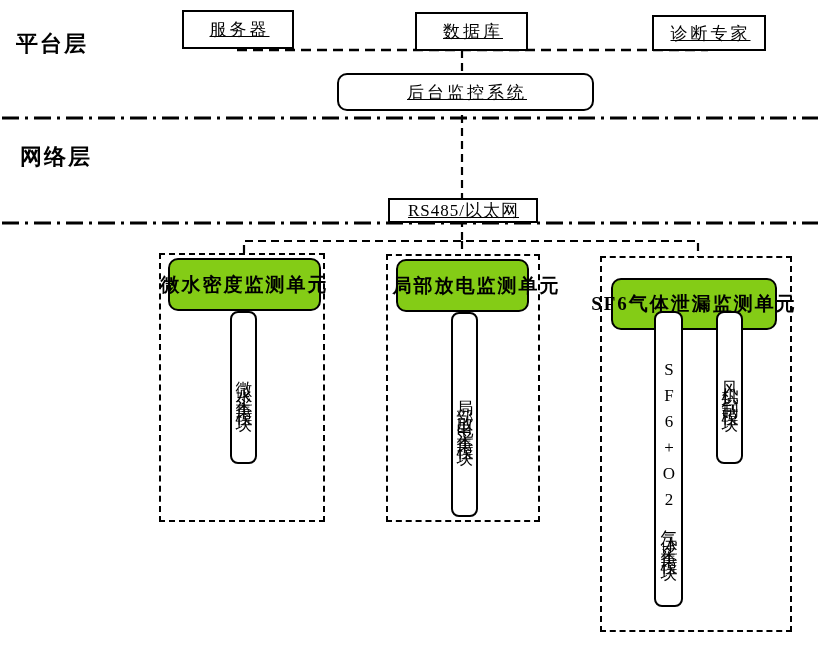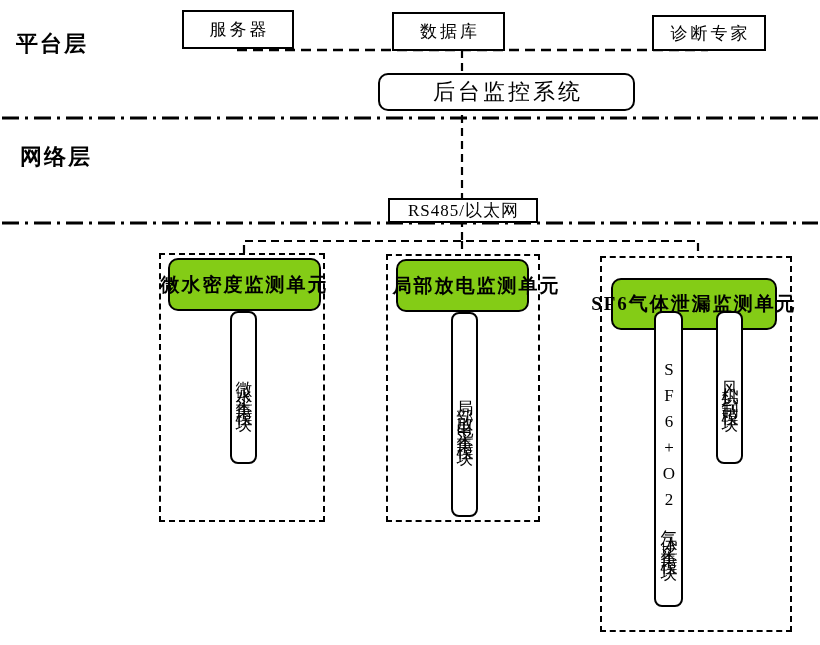--- a/index.html
+++ b/index.html
@@ -29,23 +29,24 @@
     box-sizing: border-box;
     background: #ffffff;
     border: 2.5px solid #000;
     display: flex;
     align-items: center;
     justify-content: center;
     font-size: 17px;
     letter-spacing: 3px;
     white-space: nowrap;
     text-indent: 3px; 
+    text-decoration: underline;
   }
   .rounded { border-radius: 10px; }
-  .monitor-box { font-size: 22px; margin-left: 41px; }
+  .monitor-box { font-size: 17px; }
   .rs485-box { font-size: 17px; letter-spacing: 1px; text-indent: 1px; }
   .dashed-container {
     position: absolute;
     box-sizing: border-box;
     border: 2px dashed #000;
     background: transparent;
   }
   .unit-header {
     position: absolute;
     box-sizing: border-box;
@@ -94,21 +95,21 @@
     <path d="M2 223 H818" stroke-width="3" stroke-dasharray="17 6 3 6"></path>
 
     <path d="M244 253 V241 H698 V257" stroke-width="2.2" stroke-dasharray="8 5"></path>
     <path d="M462 241 V254" stroke-width="2.2" stroke-dasharray="8 5"></path>
   </svg>
 
   <div class="layer-label" style="left:16px; top:29px;">平台层</div>
   <div class="layer-label" style="left:20px; top:142px;font-family:Liberation Serif, serif;">网络层</div>
 
   <div class="box" style="left:182px; top:10px; width:112px; height:39px;">服务器</div>
-  <div class="box" style="left:392px; top:12px; width:113px; height:39px;">数据库</div>
+  <div class="box" style="left:415px; top:12px; width:113px; height:39px;">数据库</div>
   <div class="box" style="left:652px; top:15px; width:114px; height:36px;">诊断专家</div>
   <div class="box rounded monitor-box" style="left:337px; top:73px; width:257px; height:38px;">后台监控系统</div>
 
   <div class="box rs485-box" style="left:388px; top:198px; width:150px; height:25px; border-width:2.5px;">RS485/以太网</div>
 
   <div class="dashed-container" style="left:159px; top:253px; width:166px; height:269px;"></div>
   <div class="unit-header" style="left:168px; top:258px; width:153px; height:53px;">
     <span>微水密度</span>
     <span>监测单元</span>
   </div>

